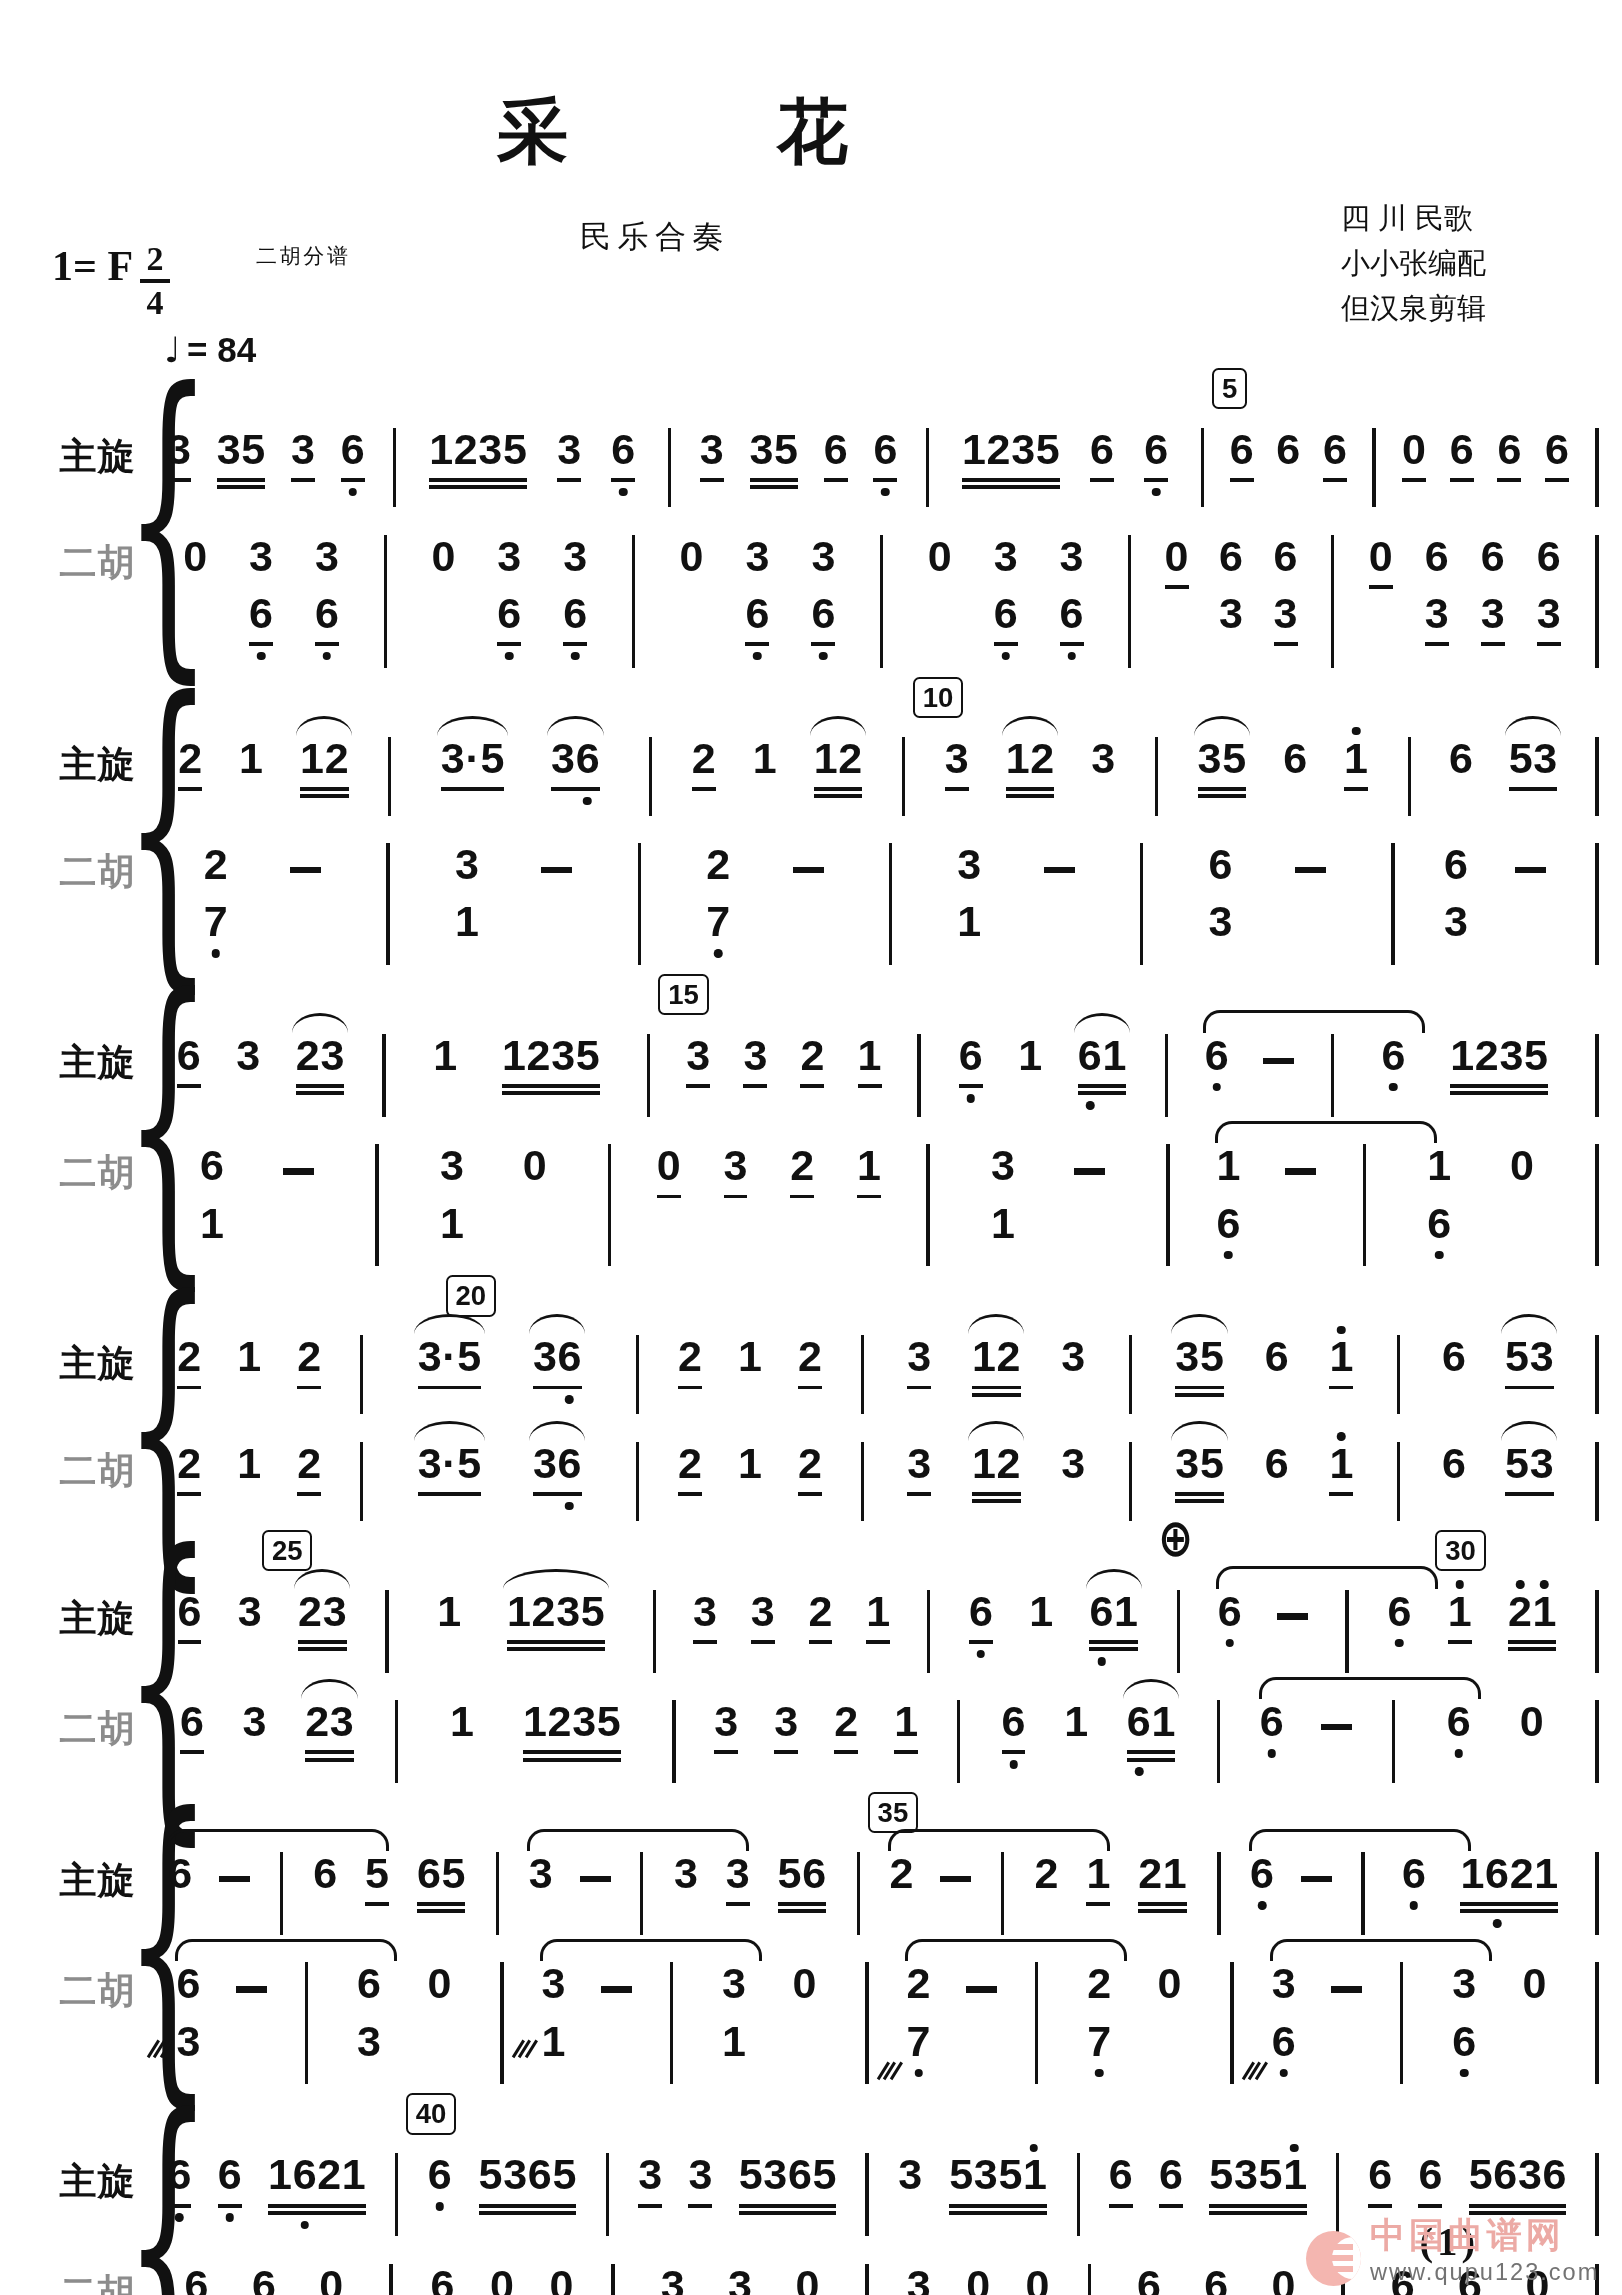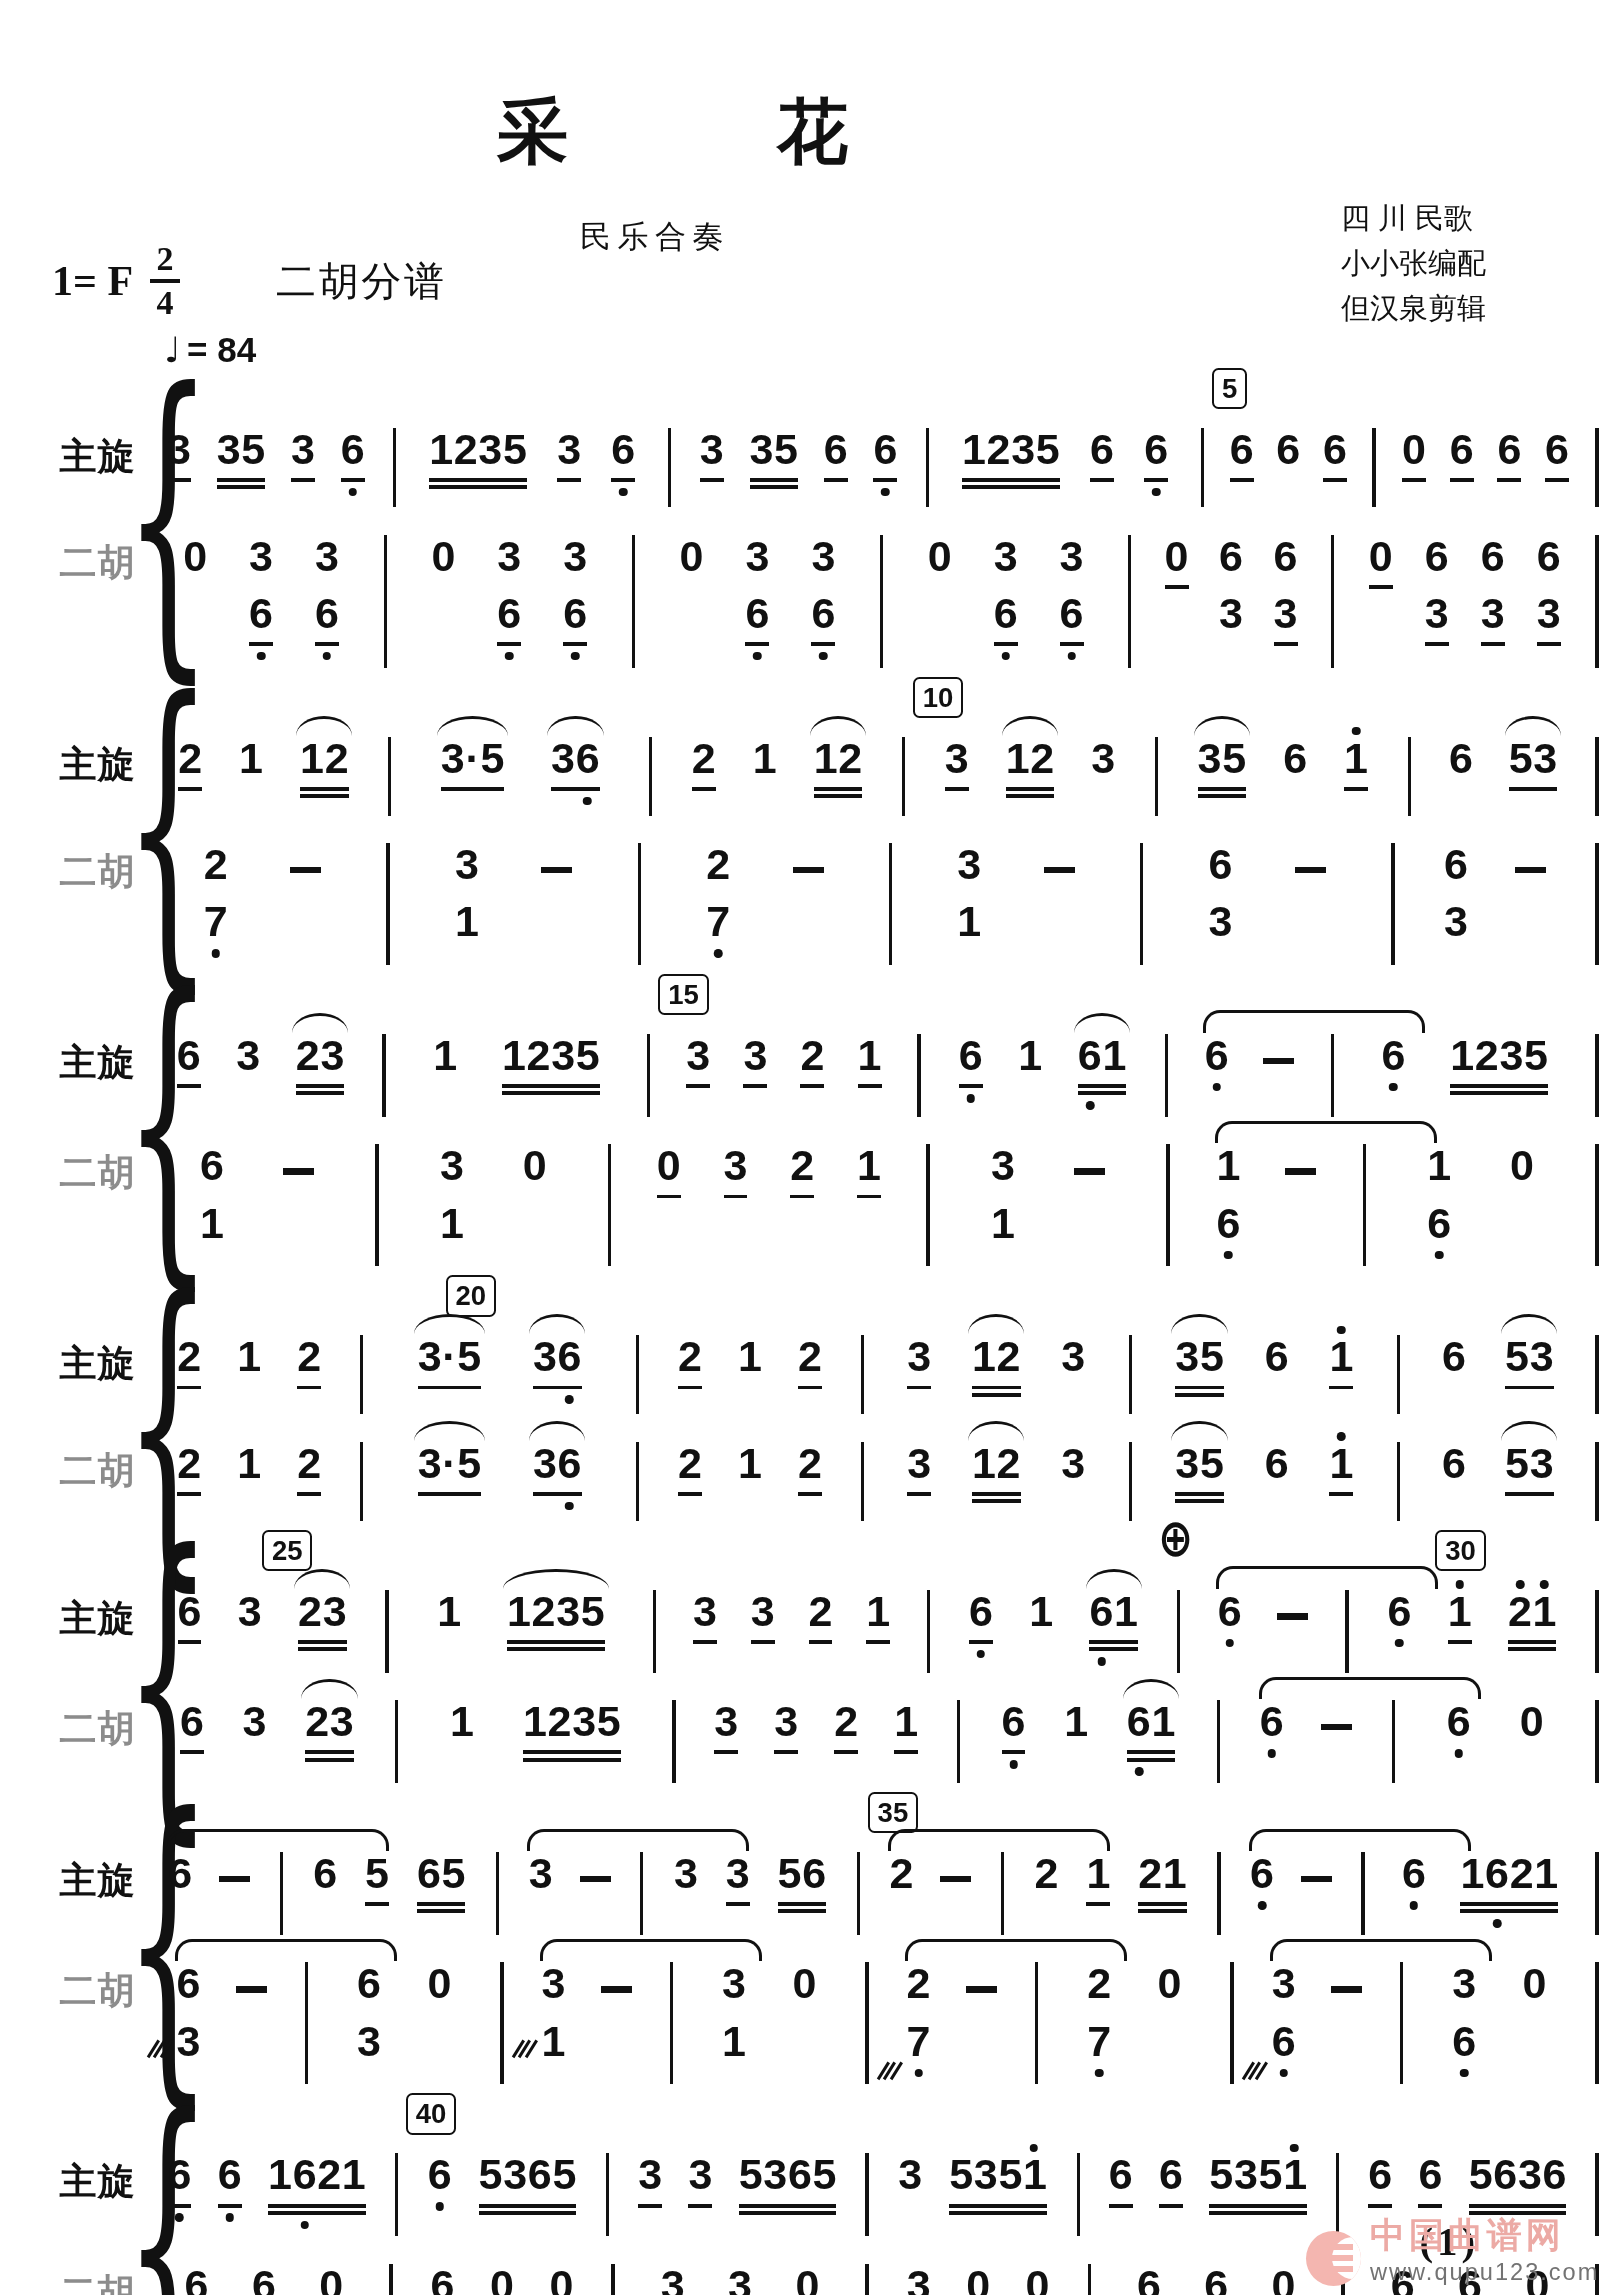--- a/index.html
+++ b/index.html
@@ -5,27 +5,27 @@
   html,body{margin:0;padding:0;background:#e8e8e8;}
   #page{position:relative;width:1623px;height:2295px;background:#ffffff;
         font-family:"Liberation Sans",sans-serif;color:#111;overflow:hidden;}
 
   
   .title{position:absolute;top:85px;left:497px;display:flex;gap:209px;
          font-family:"DejaVu Serif",serif;font-size:71px;font-weight:600;}
   .subtitle{position:absolute;top:216px;left:580px;font-size:31px;letter-spacing:6.5px;}
   .credits{position:absolute;top:196px;right:46px;width:236px;font-size:29px;
            line-height:1.55;text-align:left;}
-  .keyline{position:absolute;top:242px;left:52px;display:flex;align-items:center;gap:17px;}
+  .keyline{position:absolute;top:242px;left:52px;display:flex;gap:7px;}
   .key{font-family:"Liberation Serif",serif;font-weight:bold;font-size:42px;}
   .tsig{display:inline-flex;flex-direction:column;align-items:center;
         font-family:"Liberation Serif",serif;font-weight:bold;}
   .tsig span{font-size:34px;line-height:1;}
   .tsig .frac{width:30px;height:3.9px;background:#111;margin:3.3px 0;}
-  .part{font-size:40px;margin-left:79px;letter-spacing:2.6px;}
+  .part{font-size:21px;margin-left:79px;letter-spacing:2.6px;}
   .tempo{position:absolute;top:330px;left:164px;font-size:35px;font-weight:bold;display:flex;gap:6.5px;}
   .tempo .tnote{font-family:"DejaVu Sans",sans-serif;}
 
   
   #score{position:absolute;top:376px;left:26px;width:1574px;}
   .system{position:relative;margin-bottom:17px;}
   .brace{position:absolute;left:98px;top:16.4px;line-height:0.75;pointer-events:none;}
   .brace::before{content:"{";font-family:"DejaVu Serif",serif;font-size:308px;
                  display:inline-block;transform:scale(0.45,1.08);transform-origin:left top;}
   .srow{display:flex;align-items:flex-start;}

